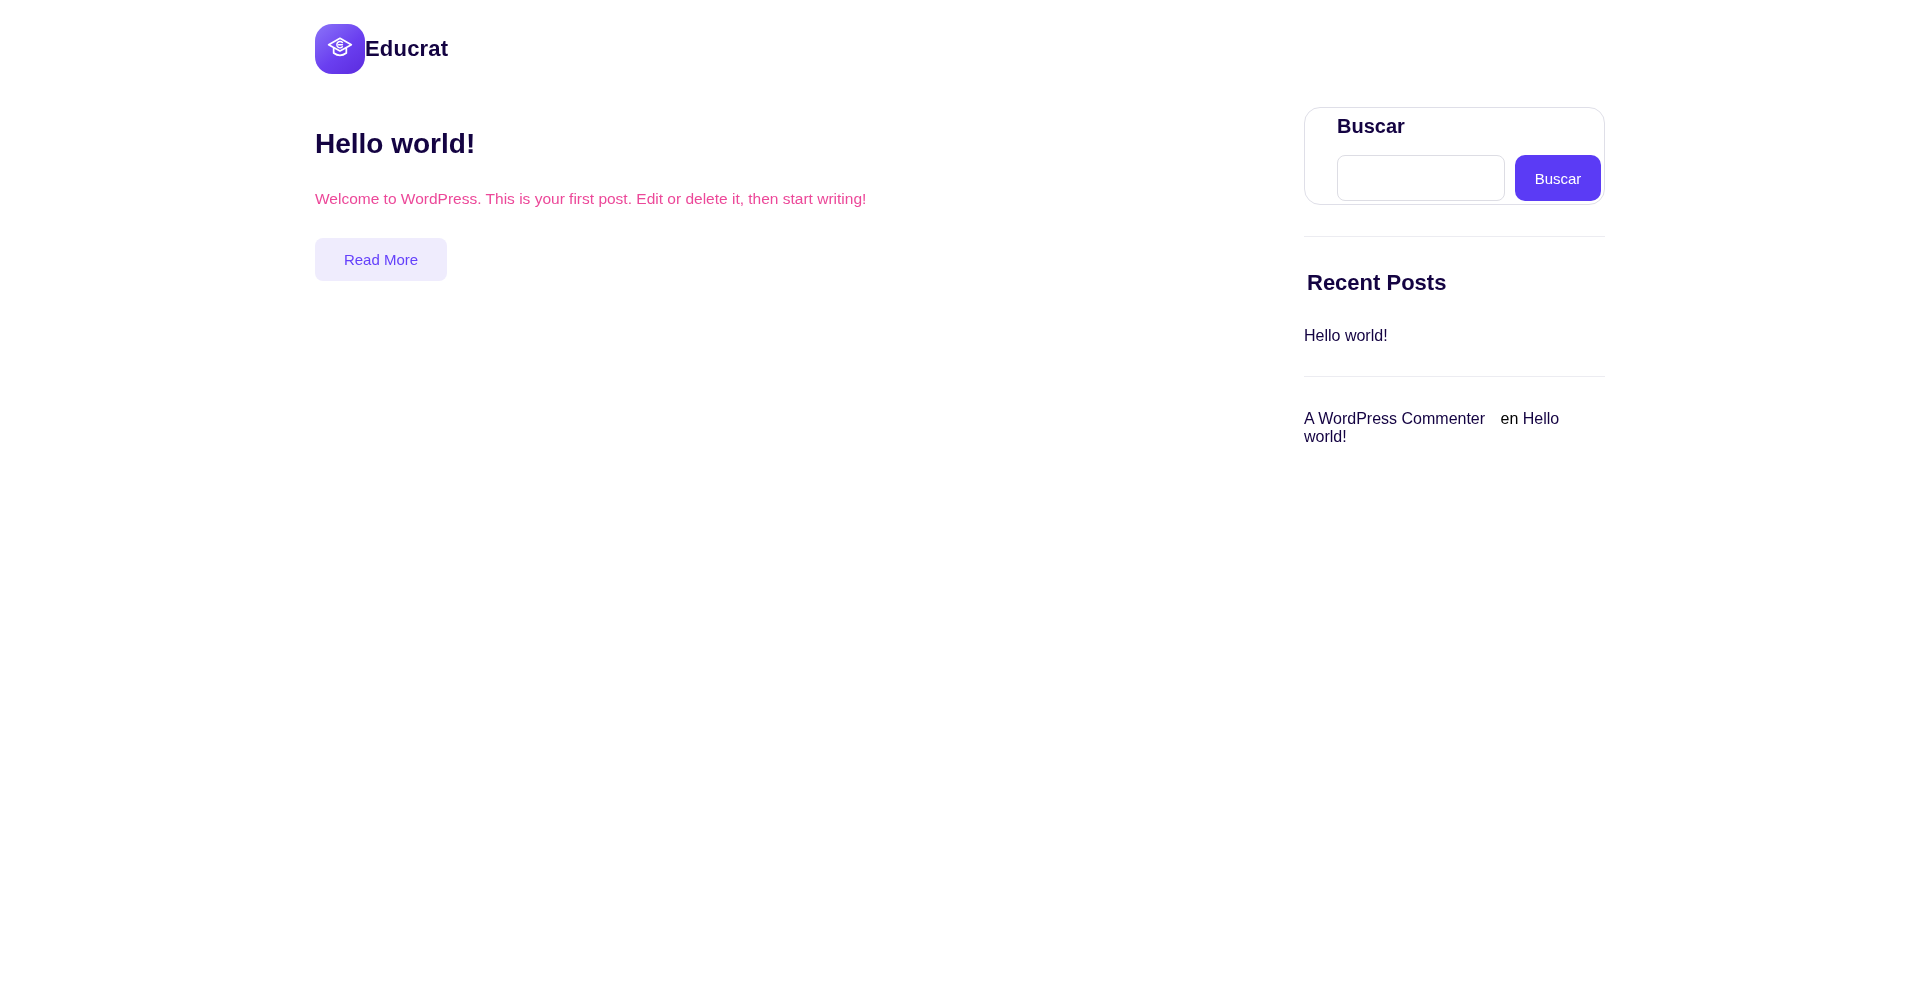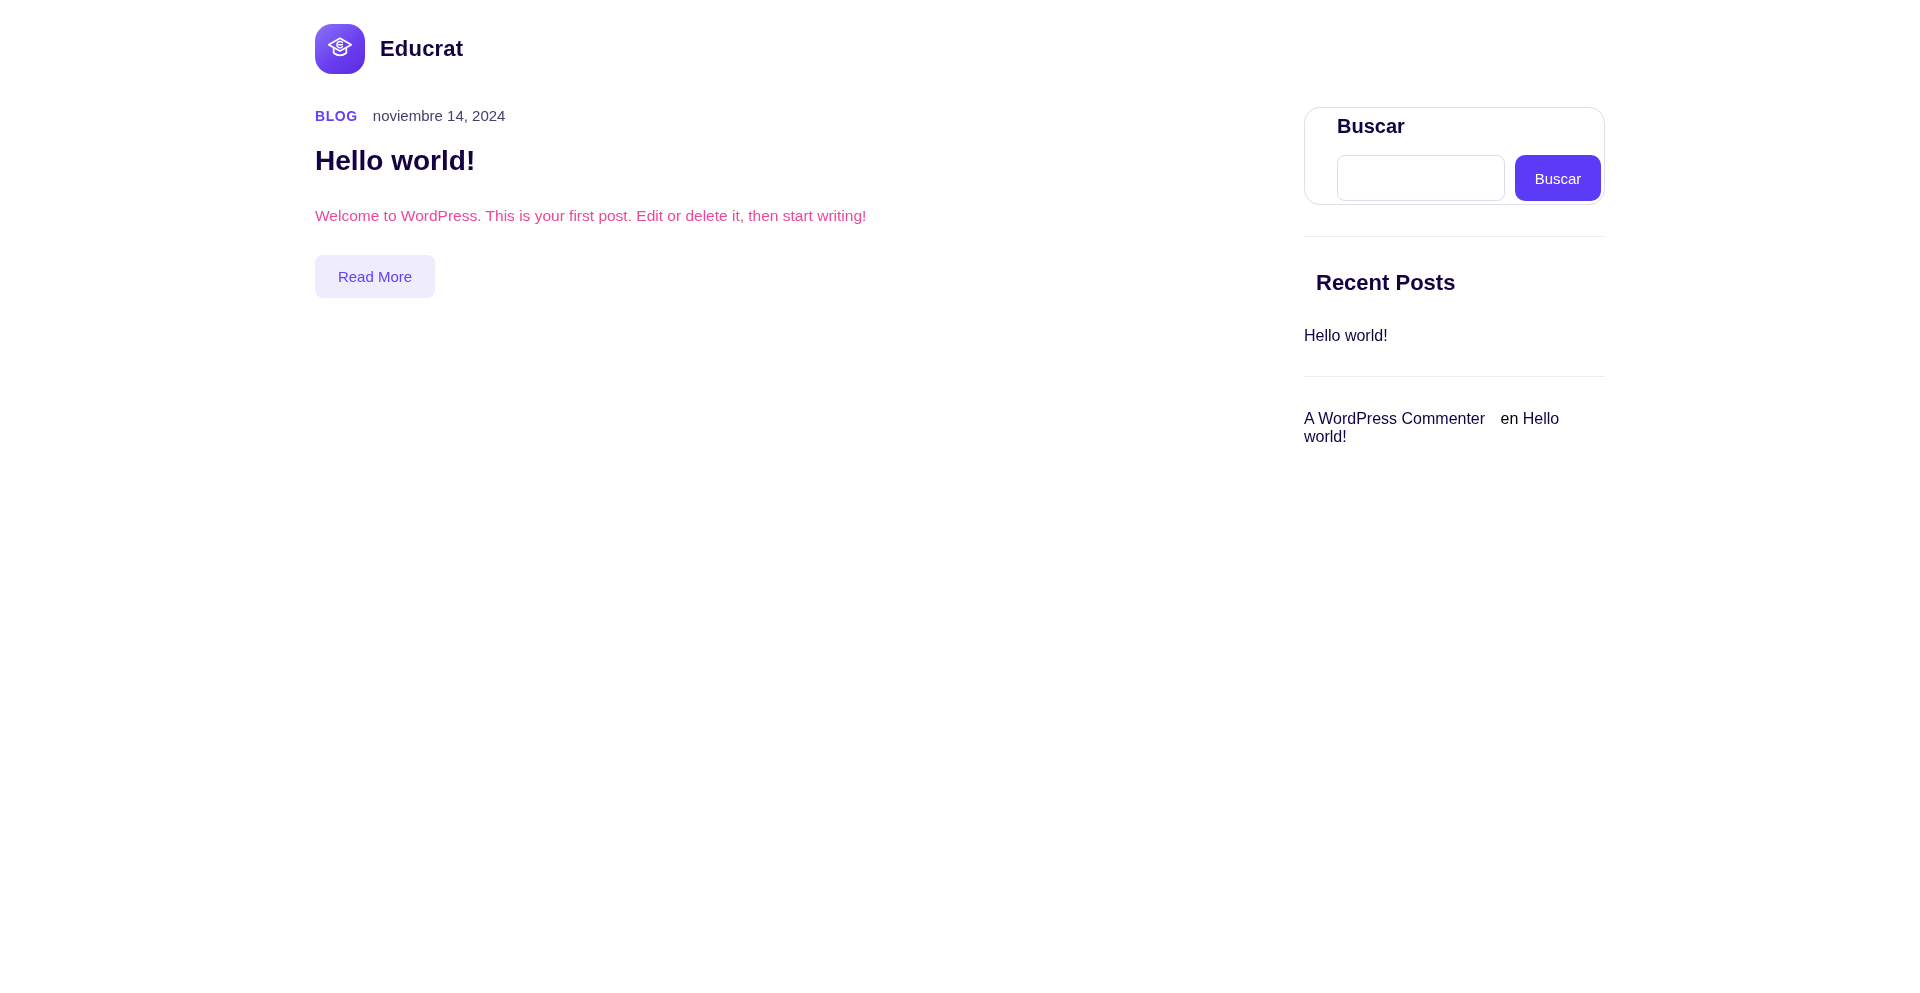--- a/index.html
+++ b/index.html
@@ -8,21 +8,21 @@
     width: 1920px;
     min-height: 993px;
     background: #ffffff;
     font-family: "Liberation Sans", sans-serif;
     color: #140342;
   }
   .container { width: 1290px; margin: 0 auto; }
 
   
   .header { padding-top: 24px; }
-  .logo-link { display: inline-flex; align-items: center; gap: 15px; text-decoration: none; cursor: pointer; }
+  .logo-link { display: inline-flex; align-items: center; text-decoration: none; cursor: pointer; }
   .logo-badge {
     width: 50px; height: 50px; border-radius: 17px;
     background: linear-gradient(140deg, #8B74F8 0%, #6A3FF0 55%, #5B2BDE 100%);
     display: flex; align-items: center; justify-content: center;
     flex: 0 0 auto;
   }
   .logo-badge svg { display: block; }
   .brand-name { font-size: 22px; font-weight: 700; color: #140342; letter-spacing: .2px; }
 
   
@@ -39,21 +39,21 @@
   .post-title {
     margin: 20px 0 0; font-size: 28px; line-height: 1.2; font-weight: 600; color: #140342;
   }
   .post-title a { color: inherit; text-decoration: none; cursor: pointer; }
 
   .post-excerpt { margin: 26px 0 0; font-size: 15.5px; line-height: 1.5; color: #ec4899; }
 
   .read-more {
     margin-top: 28px;
     display: inline-flex; align-items: center; justify-content: center;
-    width: 120px; height: 43px;
+    width: 132px; height: 43px;
     background: #EFECFD; color: #6440FB;
     border-radius: 8px; font-size: 15px; text-decoration: none; cursor: pointer;
   }
 
   
   .sidebar { width: 301px; flex: 0 0 auto; }
 
   .search-card {
     border: 1px solid #DFDFE8; border-radius: 16px;
     padding: 7px 3px 3px 32px;
@@ -69,21 +69,21 @@
   .search-button {
     flex: 0 0 auto; width: 86px; height: 46px;
     background: #5B3BF5; color: #ffffff;
     border: none; border-radius: 10px;
     font-size: 15px; font-family: inherit; cursor: pointer;
   }
 
   .divider { border: none; border-top: 1px solid #ECECF1; margin: 31px 0 0; }
 
   .widget { margin-top: 33px; }
-  .widget-title { margin: 12px; font-size: 22px; font-weight: 600; color: #140342; }
+  .widget-title { margin: 3px; font-size: 22px; font-weight: 600; color: #140342; }
   .widget-list { list-style: none; margin: 31px 0 0; padding: 0; }
   .widget-list li { font-size: 16px; color: #140342; }
   .post-link { color: #140342; text-decoration: none; cursor: pointer; }
   .comment-link { color: #140342; text-underline-offset: 3px; cursor: pointer; }
   .comment-connector { color: #000000; margin-left: 11px; }
 
   
   .footer { margin-top: 129px; padding-bottom: 40px; text-align: center; }
   .footer p { margin: 0; font-size: 15.5px; color: #4F547B; }
   .footer-theme-link { color: #140342; font-weight: 700; text-decoration: none; cursor: pointer; }
@@ -104,24 +104,20 @@
         </svg>
       </span>
       <span class="brand-name">Educrat</span>
     </a>
   </header>
 
   <main class="container main">
 
     <section class="content">
       <article>
-        <div class="post-meta">
-          <a class="post-category">BLOG</a>
-          <span class="post-date">noviembre 14, 2024</span>
-        </div>
         <h2 class="post-title"><a>Hello world!</a></h2>
         <p class="post-excerpt">Welcome to WordPress. This is your first post. Edit or delete it, then start writing!</p>
         <a class="read-more">Read More</a>
       </article>
     </section>
 
     <aside class="sidebar">
 
       <div class="search-card">
         <h2 class="search-title">Buscar</h2>

